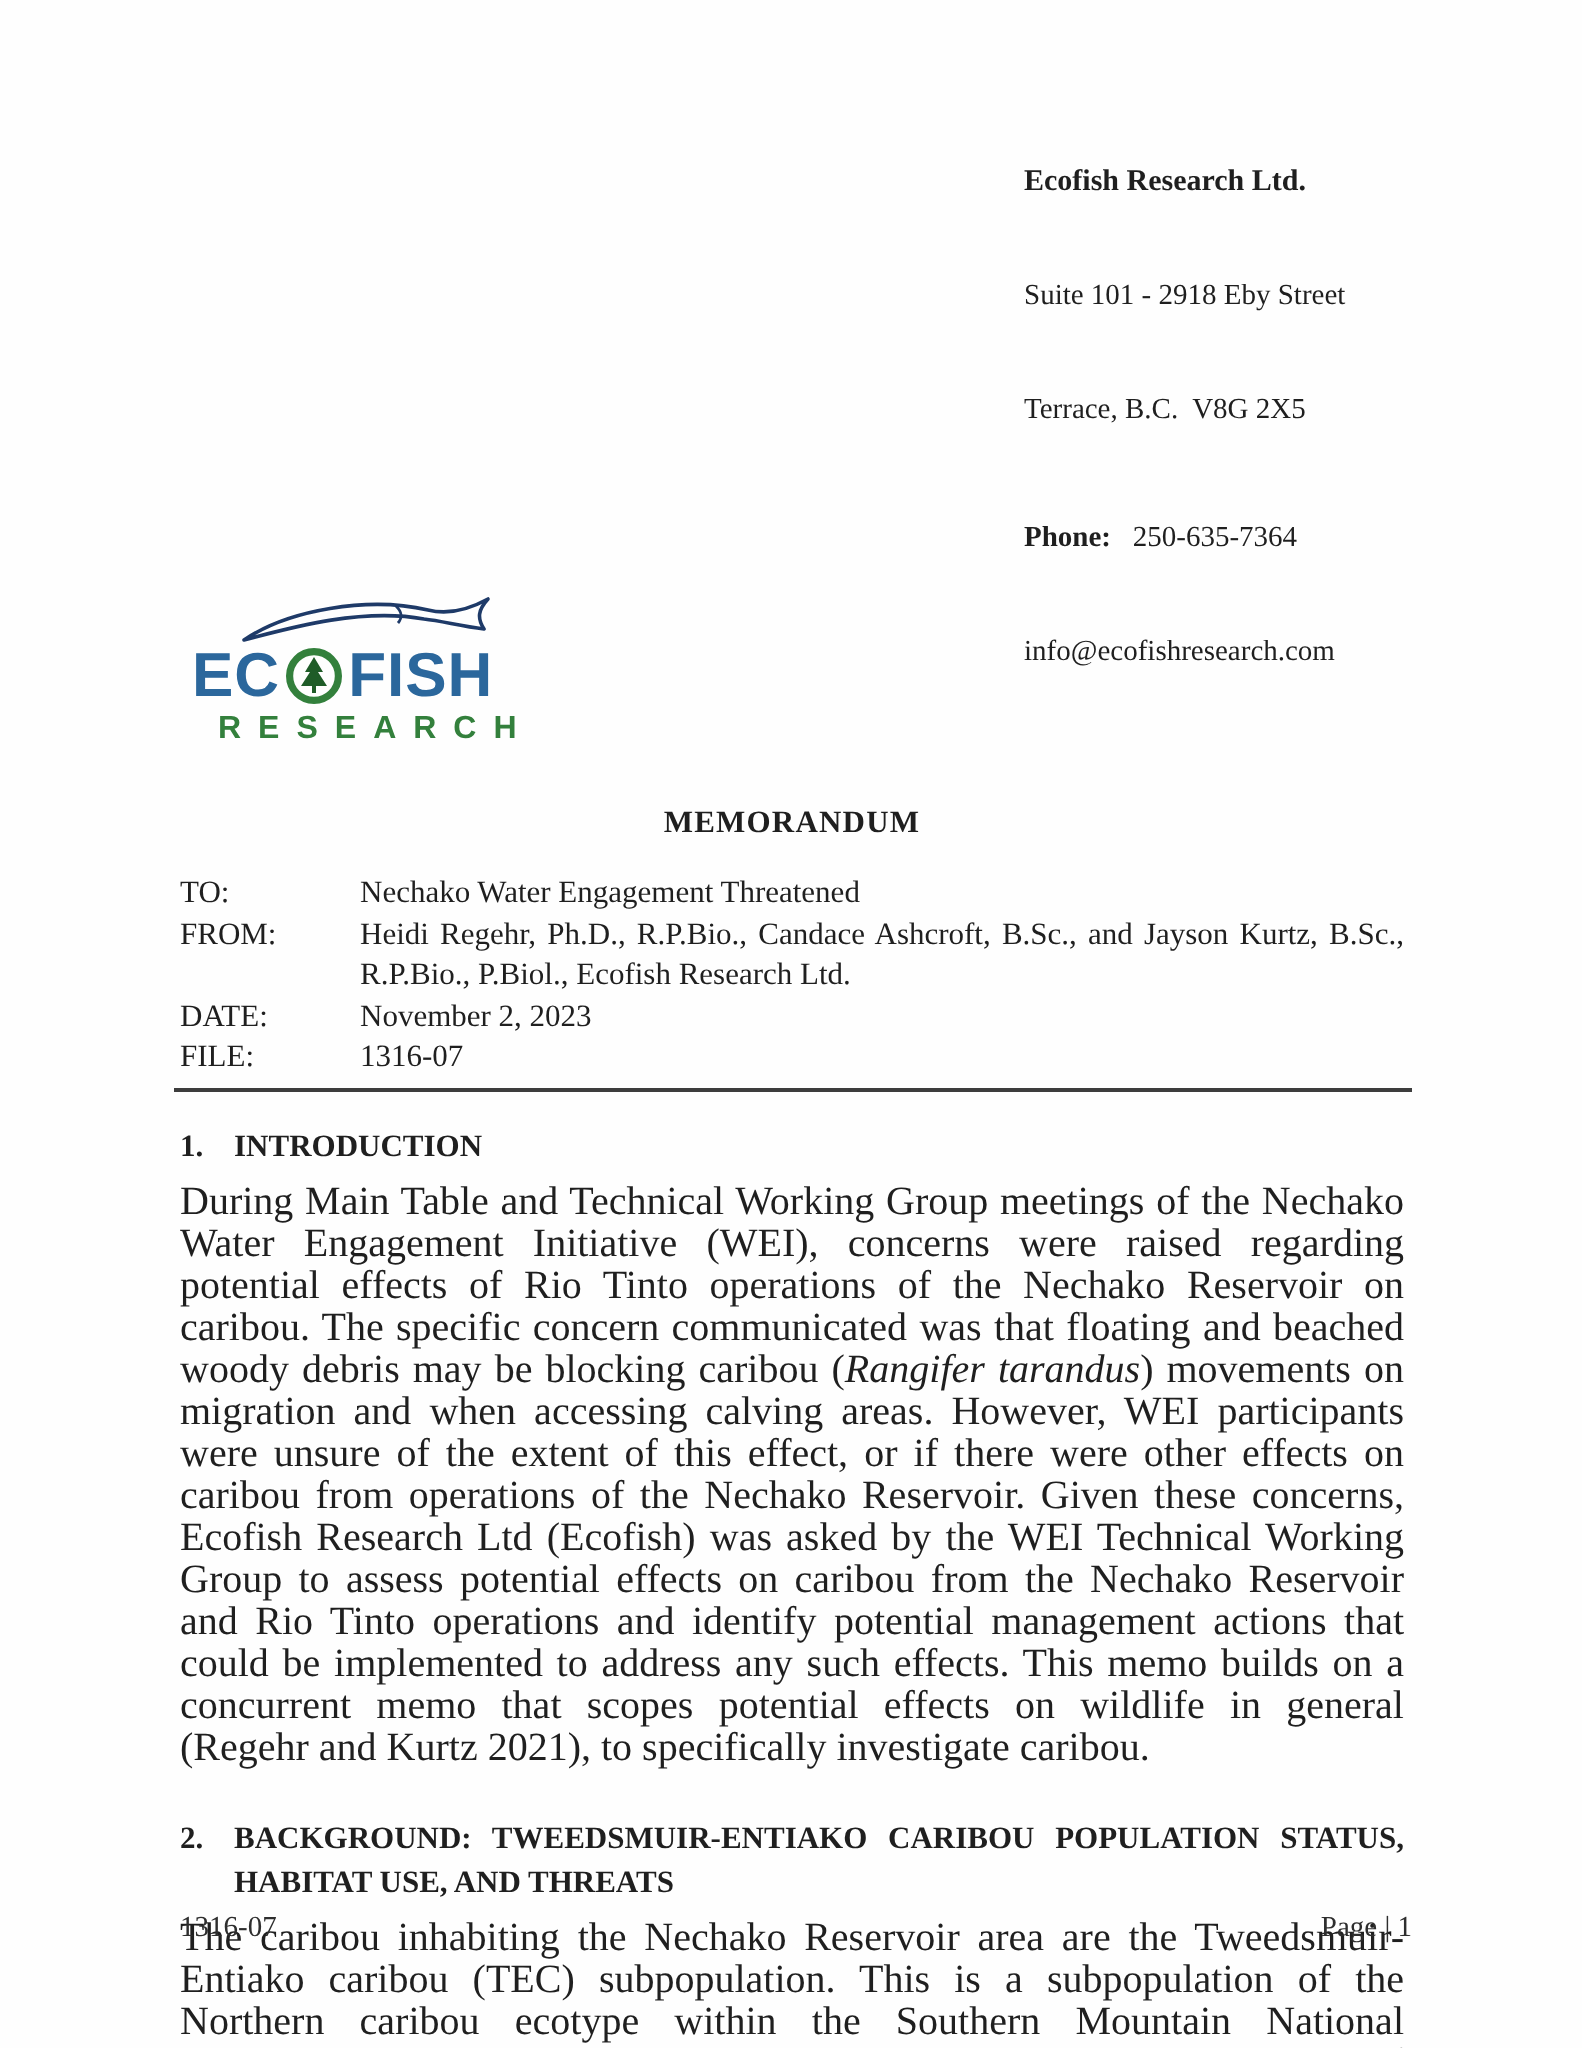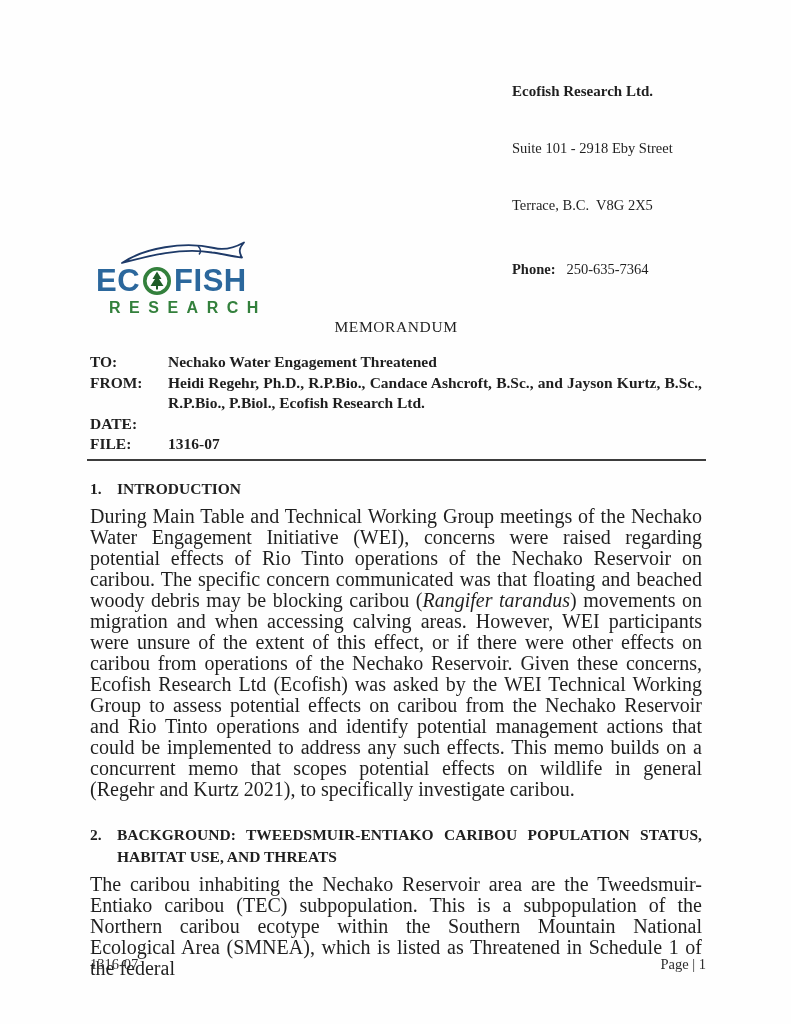--- a/index.html
+++ b/index.html
@@ -27,23 +27,23 @@
   .research-line {
     font-family:"Liberation Sans","DejaVu Sans",sans-serif;
     font-size:16px; font-weight:600; letter-spacing:8.5px;
     color:#33803c; margin-top:3px; margin-left:13px; white-space:nowrap;
   }
   .contact { width:190px; font-size:14.5px; line-height:19px; white-space:pre-wrap; }
   .contact .company { font-weight:bold; font-size:15px; }
   .contact .phone-row { margin-top:7px; }
   .contact .phone-label { font-weight:bold; }
   
-  .memo-title { text-align:center; font-weight:normal; font-size:15.5px; letter-spacing:.6px; margin-top:1px; }
+  .memo-title { text-align:center; font-weight:bold; font-size:15.5px; letter-spacing:.6px; margin-top:29px; }
   .fields { margin-top:16px; }
-  .field-row { display:flex; line-height:20.5px; font-weight:bold; font-size:15.5px; }
+  .field-row { display:flex; line-height:20.5px; font-weight:normal; font-size:15.5px;gap:12px; }
   .field-label { width:78px; flex:0 0 78px; }
   .field-value { flex:1; text-align:justify; }
   .re-row { margin-top:21px; }
   .rule { height:2.5px; background:#3d3d3d; margin-top:4px; margin-left:-3px; margin-right:-4px; }
   
   .section-heading { display:flex; font-weight:bold; font-size:15.5px; line-height:22px; }
   .section-heading .num { width:27px; flex:0 0 27px; }
   .section-heading .htxt { flex:1; text-align:justify; }
   .sec-1 { margin-top:17px; }
   .sec-2 { margin-top:24px; }
@@ -80,36 +80,38 @@
         <span class="wm-txt">FISH</span>
       </div>
       <div class="research-line">RESEARCH</div>
     </div>
 
     <div class="contact">
       <div class="company">Ecofish Research Ltd.</div>
       <div>Suite 101 - 2918 Eby Street</div>
       <div>Terrace, B.C.&nbsp; V8G 2X5</div>
       <div class="phone-row"><span class="phone-label">Phone:</span><span>&nbsp; </span> <span>250-635-7364</span></div>
+      <div>info@ecofishresearch.com</div>
     </div>
   </div>
 
   <div class="memo-title">MEMORANDUM</div>
 
   <div class="fields">
     <div class="field-row">
       <span class="field-label">TO:</span>
       <span class="field-value">Nechako Water Engagement Threatened</span>
     </div>
     <div class="field-row">
       <span class="field-label">FROM:</span>
       <span class="field-value">Heidi Regehr, Ph.D., R.P.Bio., Candace Ashcroft, B.Sc., and Jayson Kurtz, B.Sc., R.P.Bio., P.Biol., Ecofish Research Ltd.</span>
     </div>
     <div class="field-row">
       <span class="field-label">DATE:</span>
+      <span class="field-value">November 2, 2023</span>
     </div>
     <div class="field-row">
       <span class="field-label">FILE:</span>
       <span class="field-value">1316-07</span>
     </div>
     <div class="rule"></div>
   </div>
 
   <div class="section-heading sec-1">
     <span class="num">1.</span>

